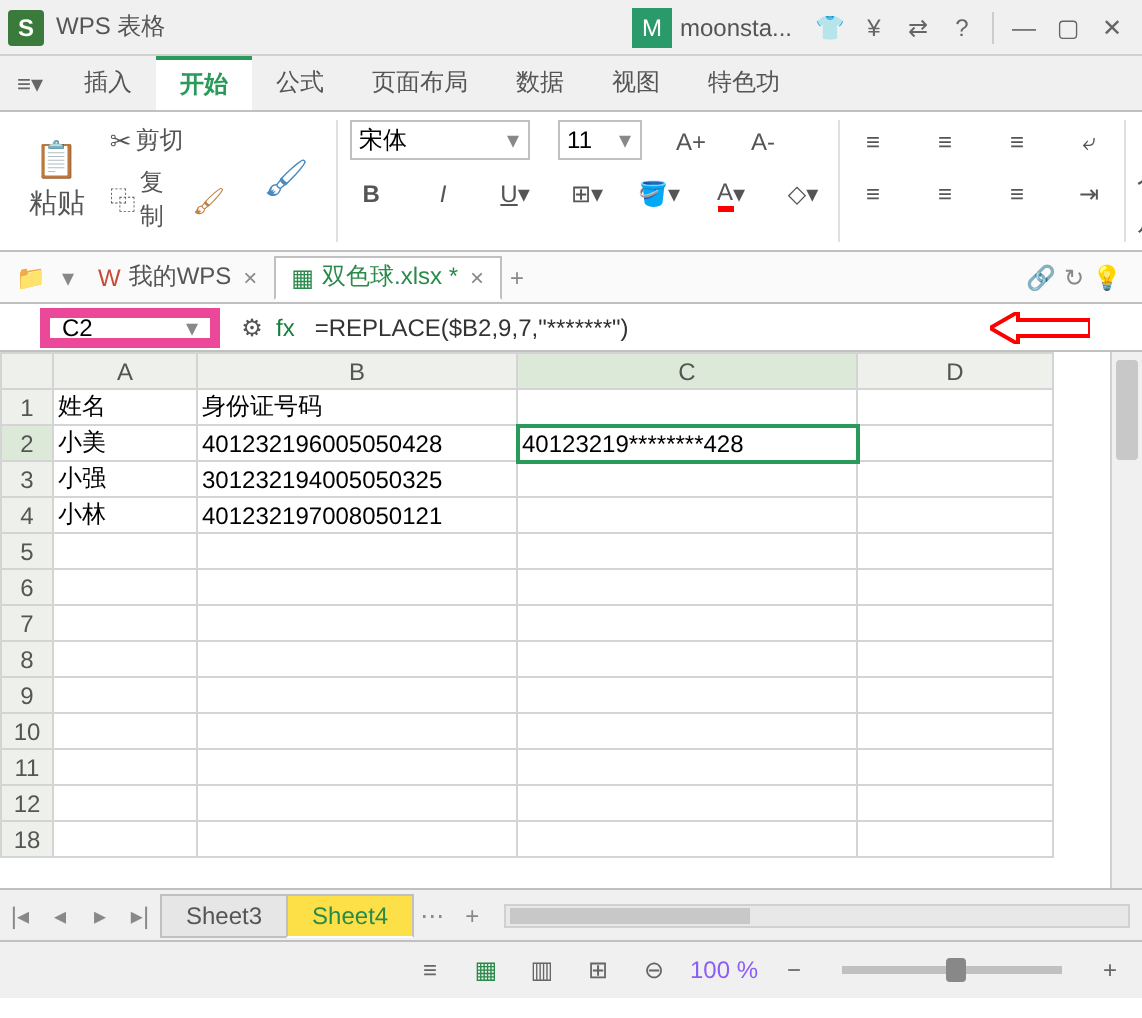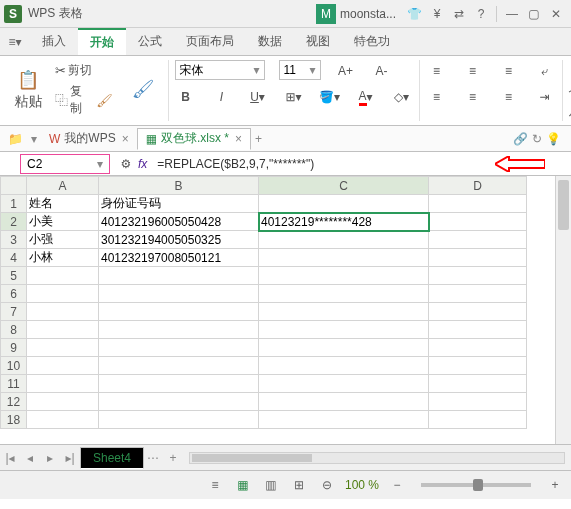--- a/index.html
+++ b/index.html
@@ -34,51 +34,51 @@
 
 .doctabs{height:26px;display:flex;align-items:center;border-bottom:1px solid #c0c0c0;padding:0 4px;background:#fafafa}
 .docicon{margin:0 4px;color:#888}
 .doctab{display:flex;align-items:center;padding:0 8px;color:#555;height:22px}
 .doctab.active{background:#fff;border:1px solid #c0c0c0;border-bottom:1px solid #fff;color:#2a8a4a}
 .doctab .x{margin-left:6px;color:#888}
 .helptext{margin-left:auto;display:flex;align-items:center;gap:4px;color:#888;margin-right:6px}
 .bulb{color:#e6b800}
 
 .fbar{height:24px;display:flex;align-items:center;border-bottom:1px solid #c0c0c0}
-.namebox{width:90px;border:1px solid #ec4899;height:20px;margin:0 4px 0 20px;display:flex;align-items:center;padding:0 6px;background:#fff}
+.namebox{width:90px;border:5px solid #ec4899;height:20px;margin:0 4px 0 20px;display:flex;align-items:center;padding:0 6px;background:#fff}
 .namebox .dd{margin-left:auto;color:#888}
 .fxbtn{width:24px;color:#555;text-align:center}
-.fxlabel{font-style:italic;color:#4c1d95;margin-right:6px}
+.fxlabel{color:#15803d;margin-right:6px}
 .formula{flex:1;padding:0 4px;color:#333}
 .arrow{width:50px;margin-right:26px}
 
 .gridwrap{position:relative;height:268px;overflow:hidden;display:flex}
 .gridmain{flex:1;overflow:hidden}
 table{border-collapse:collapse;table-layout:fixed}
 th,td{border:1px solid #d4d4d4;height:18px;overflow:hidden;white-space:nowrap;padding:0 2px;background:#fff}
 th{background:#eef0ec;font-weight:normal;color:#555;text-align:center}
 .rowhdr{width:26px;text-align:center;background:#eef0ec;color:#555}
 .colA{width:72px}.colB{width:160px}.colC{width:170px}.colD{width:98px}
 .selected-cell{outline:2px solid #2a9a5a;outline-offset:-1px}
 .selected-colhdr{background:#dce8d8}
 .selected-rowhdr{background:#dce8d8}
 .vscroll{width:16px;background:#f0f0f0;border-left:1px solid #d0d0d0;position:relative}
 .vthumb{position:absolute;top:4px;left:2px;right:2px;height:50px;background:#c8c8c8;border-radius:2px}
 
 .sheetbar{height:26px;display:flex;align-items:center;background:#f0f0f0;border-top:1px solid #c0c0c0}
 .navarr{width:20px;text-align:center;color:#888}
 .sheettab{padding:3px 12px;background:#e6e6e6;border:1px solid #c0c0c0;margin-right:-1px;color:#555}
-.sheettab.active{background:#000000;color:#2a8a4a;border-bottom:1px solid #fff}
+.sheettab.active{background:#fde047;color:#2a8a4a;border-bottom:1px solid #fff}
 .hscroll{flex:1;height:12px;background:#e8e8e8;margin:0 6px;position:relative;border:1px solid #d0d0d0}
 .hthumb{position:absolute;left:2px;top:1px;bottom:1px;width:120px;background:#c8c8c8}
 
 .statusbar{height:29px;display:flex;align-items:center;background:#f0f0f0;border-top:1px solid #c0c0c0;padding:0 6px;gap:8px}
 .viewbtn{width:20px;color:#666;text-align:center}
 .viewbtn.active{color:#2a8a4a}
-.zoom{color:#4d7c0f}
+.zoom{color:#8b5cf6}
 .zslider{width:110px;height:4px;background:#c0c0c0;position:relative;margin:0 6px}
 .zhandle{position:absolute;top:-4px;left:52px;width:10px;height:12px;background:#888;border-radius:2px}
 </style>
 </head>
 <body>
 
 <div class="titlebar">
   <div class="logo">S</div>
   <div class="titletext">WPS 表格</div>
   <div class="spacer"></div>
@@ -323,20 +323,21 @@
   <div class="vscroll">
       <div class="vthumb"></div>
     </div>
 </div>
 
 <div class="sheetbar">
   <div class="navarr">|◂</div>
   <div class="navarr">◂</div>
   <div class="navarr">▸</div>
   <div class="navarr">▸|</div>
+  <div class="sheettab">Sheet3</div>
   <div class="sheettab active">Sheet4</div>
   <div class="navarr">⋯</div>
   <div class="navarr">+</div>
   <div class="hscroll">
       <div class="hthumb"></div>
     </div>
 </div>
 
 <div class="statusbar">
   <div class="spacer"></div>

